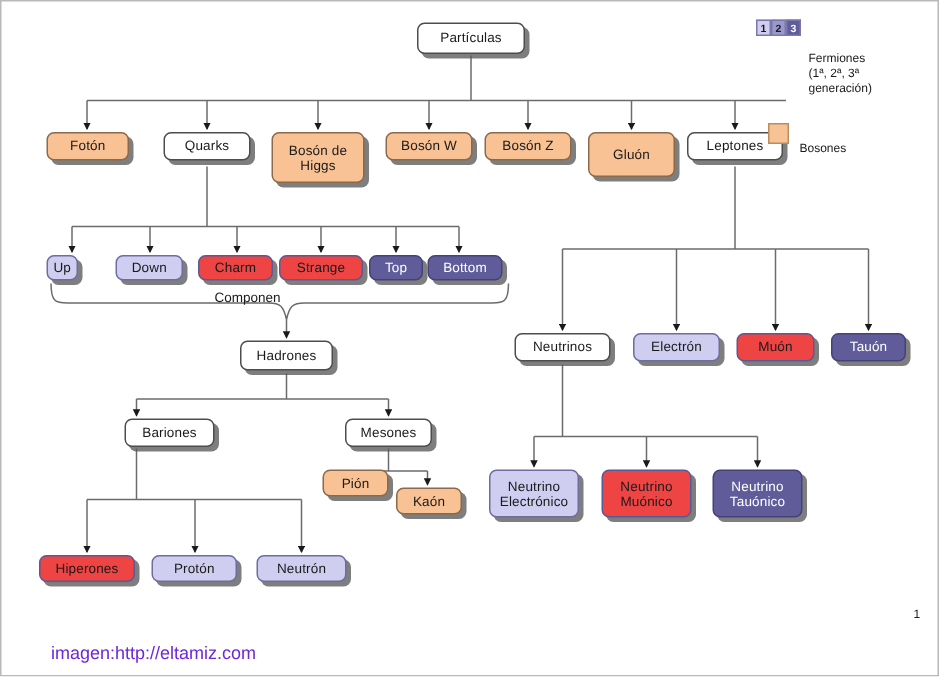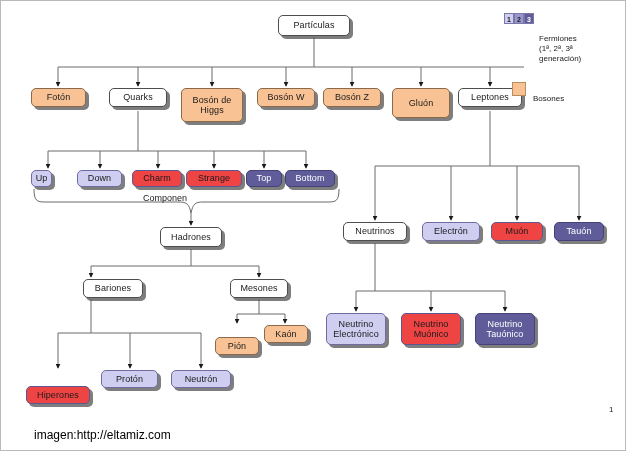--- a/index.html
+++ b/index.html
@@ -95,21 +95,21 @@
     top: 192px;
     font-size: 9px;
     color: #1a1a1a;
     z-index: 3;
   }
   #credit {
     position: absolute;
     left: 33px;
     top: 427px;
     font-size: 12px;
-    color: #000000;
+    color: #6d28d9;
     z-index: 3;
   }
   #pagenum {
     position: absolute;
     left: 608px;
     top: 404px;
     font-size: 8px;
     color: #222222;
     z-index: 3;
   }
@@ -237,31 +237,31 @@
   <div class="node white" style="left:159px; top:226px; width:62px; height:20px;">
     <span>Hadrones</span>
   </div>
   <div class="node white" style="left:60px; top:278px; width:60px; height:19px;margin-left:22px;">
     <span>Bariones</span>
   </div>
   <div class="node white" style="left:229px; top:278px; width:58px; height:19px;">
     <span>Mesones</span>
   </div>
 
-  <div class="node gen2" style="left:25px; top:369px; width:64px; height:18px;margin-top:16px;">
+  <div class="node gen2" style="left:25px; top:369px; width:64px; height:18px;">
     <span>Hiperones</span>
   </div>
   <div class="node gen1" style="left:100px; top:369px; width:57px; height:18px;text-align:right;">
     <span>Protón</span>
   </div>
   <div class="node gen1" style="left:170px; top:369px; width:60px; height:18px;">
     <span>Neutrón</span>
   </div>
 
-  <div class="node boson" style="left:214px; top:336px; width:44px; height:18px;">
+  <div class="node boson" style="left:214px; top:312px; width:44px; height:18px;">
     <span>Pión</span>
   </div>
   <div class="node boson" style="left:263px; top:324px; width:44px; height:18px;">
     <span>Kaón</span>
   </div>
 
   <div class="node white" style="left:342px; top:221px; width:64px; height:19px;">
     <span>Neutrinos</span>
   </div>
   <div class="node gen1" style="left:421px; top:221px; width:58px; height:19px;">

